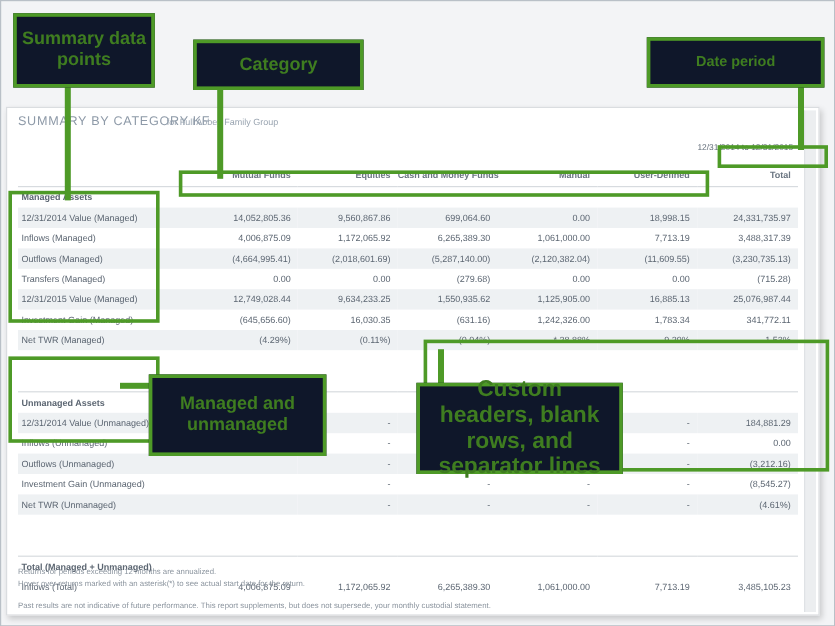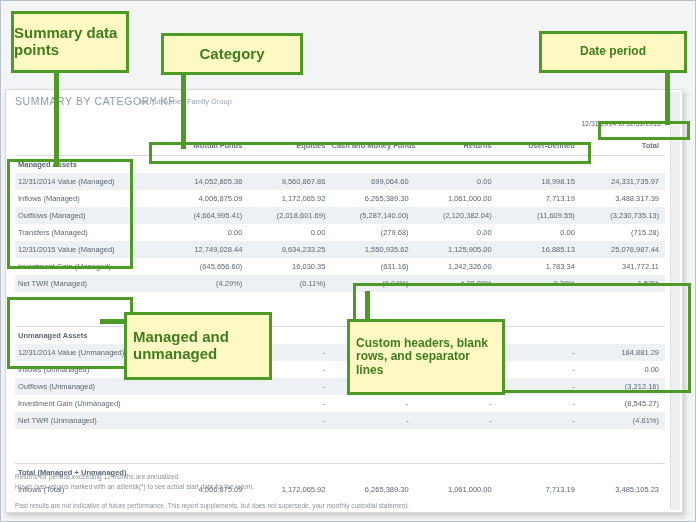--- a/index.html
+++ b/index.html
@@ -79,25 +79,25 @@
     position:absolute;left:9px;top:382px;width:620px;
     font-size:6.5px;color:#8b949e;line-height:1.55;
   }
   .disclaimer{
     position:absolute;left:9px;top:412px;width:640px;
     font-size:6.5px;color:#8b949e;
   }
 
   
   .callout{
-    position:absolute;background:#fef9c3;
+    position:absolute;background:#0f172a;
     border:3px solid #4e9a27;
     color:#3f7d20;font-weight:700;
     display:flex;align-items:center;justify-content:center;
-    line-height:1.12;
+    text-align:center;line-height:1.12;
     box-sizing:border-box;
     z-index:40;
   }
   .leader{
     position:absolute;background:#4e9a27;z-index:35;
   }
   .hbox{
     position:absolute;border:3px solid #4e9a27;
     box-sizing:border-box;z-index:30;
     background:transparent;
@@ -125,21 +125,21 @@
         <col class="cN">
           <col class="cN">
           <col class="ct">
       </colgroup>
       <thead>
         <tr>
           <th class="c0"></th>
           <th>Mutual Funds</th>
           <th>Equities</th>
           <th>Cash and Money Funds</th>
-          <th>Returns</th>
+          <th>Manual</th>
           <th>User-Defined</th>
           <th>Total</th>
         </tr>
       </thead>
       <tbody id="tbody">
           <tr class="sect">
             <td colspan="7" class="lbl">Managed Assets</td>
           </tr>
           <tr class="stripe">
             <td class="lbl">12/31/2014 Value (Managed)</td>
@@ -299,15 +299,15 @@
   <div class="leader" style="left:364px; top:290px; width:5px;  height:30px;"></div>
 
   <div class="callout" style="left:10px; top:10px;  width:118px; height:62px; font-size:15px;">Summary data points</div>
 
   <div class="callout" style="left:160px;top:32px;  width:142px; height:42px; font-size:15px;">Category</div>
 
   <div class="callout" style="left:538px;top:30px;  width:148px; height:42px; font-size:12px;">Date period</div>
 
   <div class="callout" style="left:123px;top:311px; width:148px; height:68px; font-size:15px; padding:0 6px;">Managed and unmanaged</div>
 
-  <div class="callout" style="left:346px;top:318px; width:158px; height:76px; font-size:12px; padding:16px 6px;">Custom headers, blank rows, and separator lines</div>
+  <div class="callout" style="left:346px;top:318px; width:172px; height:76px; font-size:19px; padding:16px 6px;">Custom headers, blank rows, and separator lines</div>
 
 </div>
 
 </body></html>

